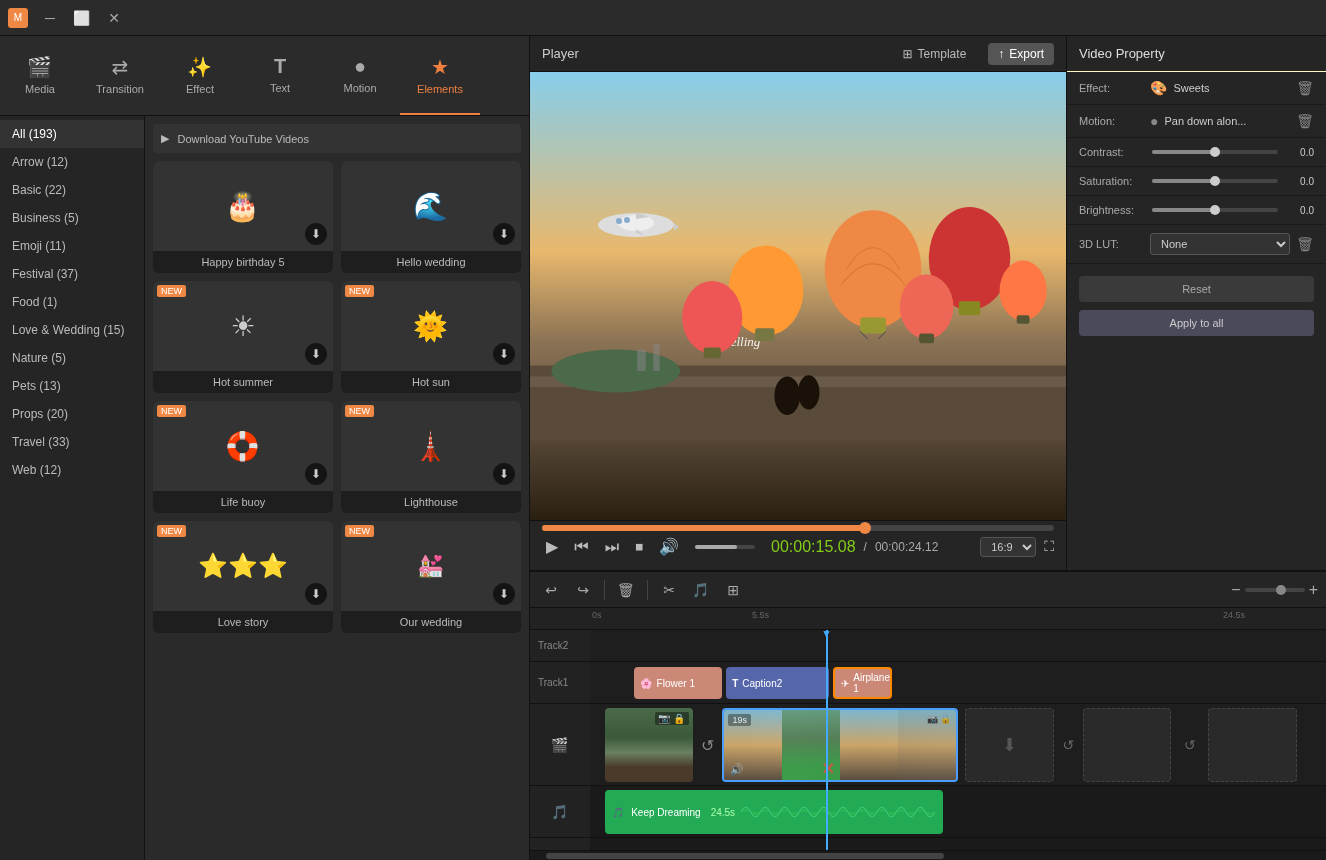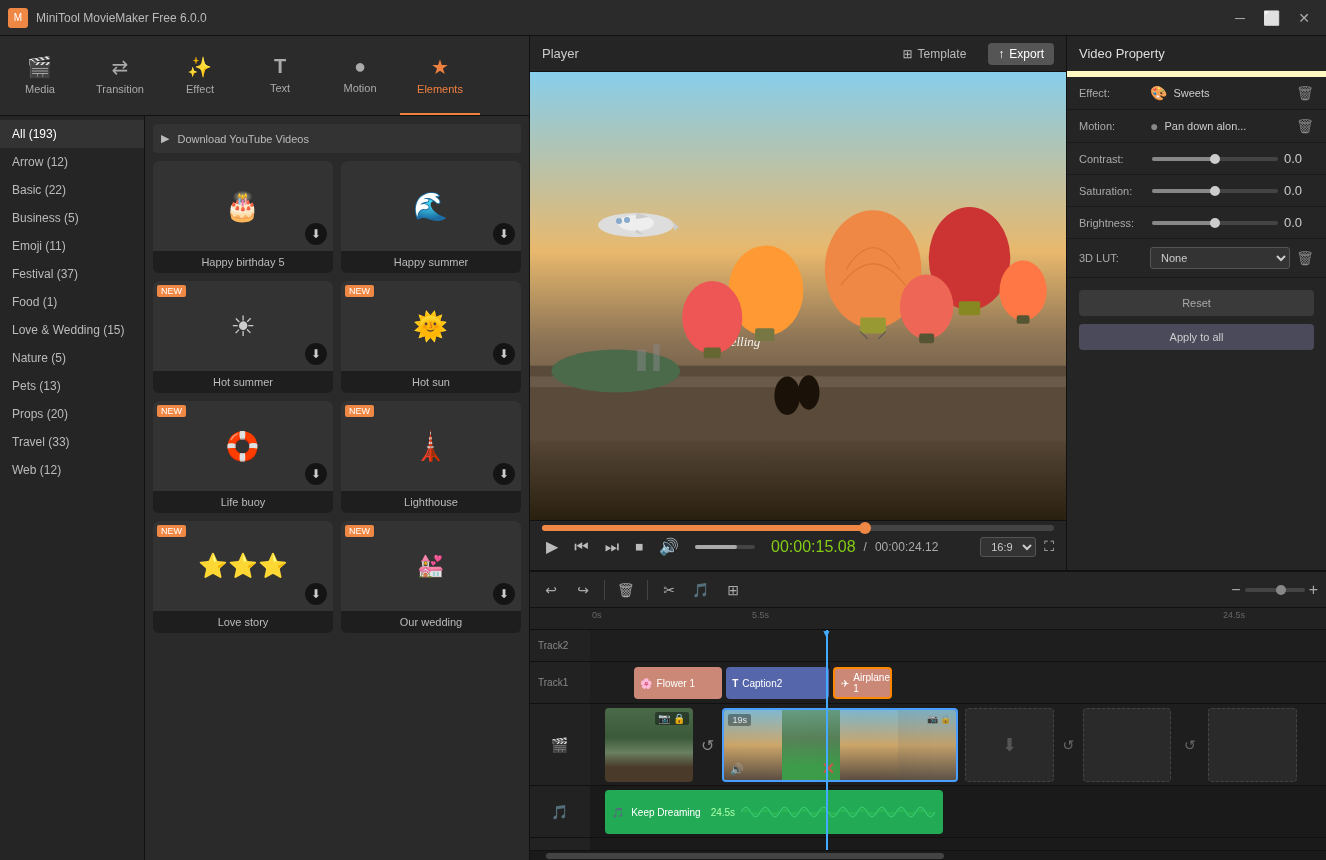--- a/index.html
+++ b/index.html
@@ -85,31 +85,31 @@
     .volume-container { display: flex; align-items: center; gap: 4px; margin-left: 4px; }
     .volume-slider { width: 60px; height: 4px; background: #444; border-radius: 2px; position: relative; cursor: pointer; }
     .volume-fill { height: 100%; background: #aaa; border-radius: 2px; width: 70%; }
     .aspect-select { margin-left: auto; background: #333; color: #ccc; border: 1px solid #555; border-radius: 3px; padding: 2px 6px; font-size: 11px; cursor: pointer; }
     .fullscreen-btn { color: #bbb; cursor: pointer; font-size: 14px; }
 
     
     #props-panel { width: 260px; background: #252525; border-left: 1px solid #111; display: flex; flex-direction: column; overflow-y: auto; }
     #props-panel::-webkit-scrollbar { width: 4px; }
     #props-panel::-webkit-scrollbar-thumb { background: #555; }
-    .props-title { padding: 10px 12px; font-size: 13px; color: #ddd; border-bottom: 6px solid #fef9c3; }
+    .props-title { padding: 10px 12px; font-size: 13px; color: #ddd; border-bottom: 1px solid #fef9c3; }
     .props-tabs { display: flex; border-bottom: 1px solid #111; }
     .props-tab { flex: 1; padding: 8px; text-align: center; cursor: pointer; font-size: 11px; color: #aaa; border-bottom: 2px solid transparent; }
     .props-tab.active { color: #fff; border-bottom: 2px solid #4a9eff; background: #2f2f2f; }
     .props-row { display: flex; align-items: center; padding: 8px 12px; border-bottom: 1px solid #1a1a1a; gap: 8px; }
     .props-label { color: #aaa; font-size: 11px; width: 65px; flex-shrink: 0; }
     .props-slider-container { flex: 1; display: flex; align-items: center; gap: 6px; }
     .props-slider { flex: 1; height: 4px; background: #444; border-radius: 2px; position: relative; cursor: pointer; }
     .props-slider-fill { height: 100%; background: #888; border-radius: 2px; }
     .props-slider-handle { position: absolute; top: 50%; transform: translate(-50%, -50%); width: 10px; height: 10px; background: #ccc; border-radius: 50%; }
-    .props-num { color: #ccc; font-size: 13px; width: 30px; text-align: left; }
+    .props-num { color: #ccc; font-size: 10px; width: 30px; text-align: right; }
     .effect-row { display: flex; align-items: center; padding: 8px 12px; border-bottom: 1px solid #1a1a1a; gap: 6px; }
     .effect-icon { color: #888; font-size: 14px; }
     .effect-name { flex: 1; color: #ccc; font-size: 11px; }
     .delete-icon { color: #888; cursor: pointer; font-size: 14px; }
     .lut-row { display: flex; align-items: center; padding: 8px 12px; border-bottom: 1px solid #1a1a1a; gap: 6px; }
     .lut-select { flex: 1; background: #333; color: #ccc; border: 1px solid #555; border-radius: 3px; padding: 3px 6px; font-size: 11px; }
     .props-actions { display: flex; gap: 8px; padding: 12px; flex-direction: column; }
     .btn-reset { flex: 1; background: #3a3a3a; color: #aaa; border: none; border-radius: 4px; padding: 7px; cursor: pointer; font-size: 11px; }
     .btn-apply { flex: 2; background: #4a4a5a; color: #ccc; border: none; border-radius: 4px; padding: 7px; cursor: pointer; font-size: 11px; }
 
@@ -138,21 +138,20 @@
     #tl-playhead::before { content: '▼'; color: #4af; font-size: 10px; position: absolute; top: -2px; left: -4px; }
 
     
     #tl-scrollbar { height: 12px; background: #1a1a1a; border-top: 1px solid #111; }
   </style>
 </head>
 <body>
 
 <div id="titlebar">
   <div class="app-icon">M</div>
-  <div class="app-title">MiniTool MovieMaker Free 6.0.0</div>
   <div class="win-controls">
     <div class="win-btn">─</div>
     <div class="win-btn">⬜</div>
     <div class="win-btn close">✕</div>
   </div>
 </div>
 
 <div id="main">
 
   <div id="left-panel">
@@ -215,21 +214,21 @@
               <div class="download-btn">⬇</div>
             </div>
             <div class="item-label">Happy birthday 5</div>
           </div>
 
           <div class="grid-item">
             <div class="item-thumb thumb-summer-hello">
               <span style="font-size:28px;">🌊</span>
               <div class="download-btn">⬇</div>
             </div>
-            <div class="item-label">Happy summer</div>
+            <div class="item-label">Hello wedding</div>
           </div>
 
           <div class="grid-item">
             <div class="item-thumb thumb-summer-h">
               <span class="new-badge">NEW</span>
               <span style="font-size:28px;">☀</span>
               <div class="download-btn">⬇</div>
             </div>
             <div class="item-label">Hot summer</div>
           </div>

